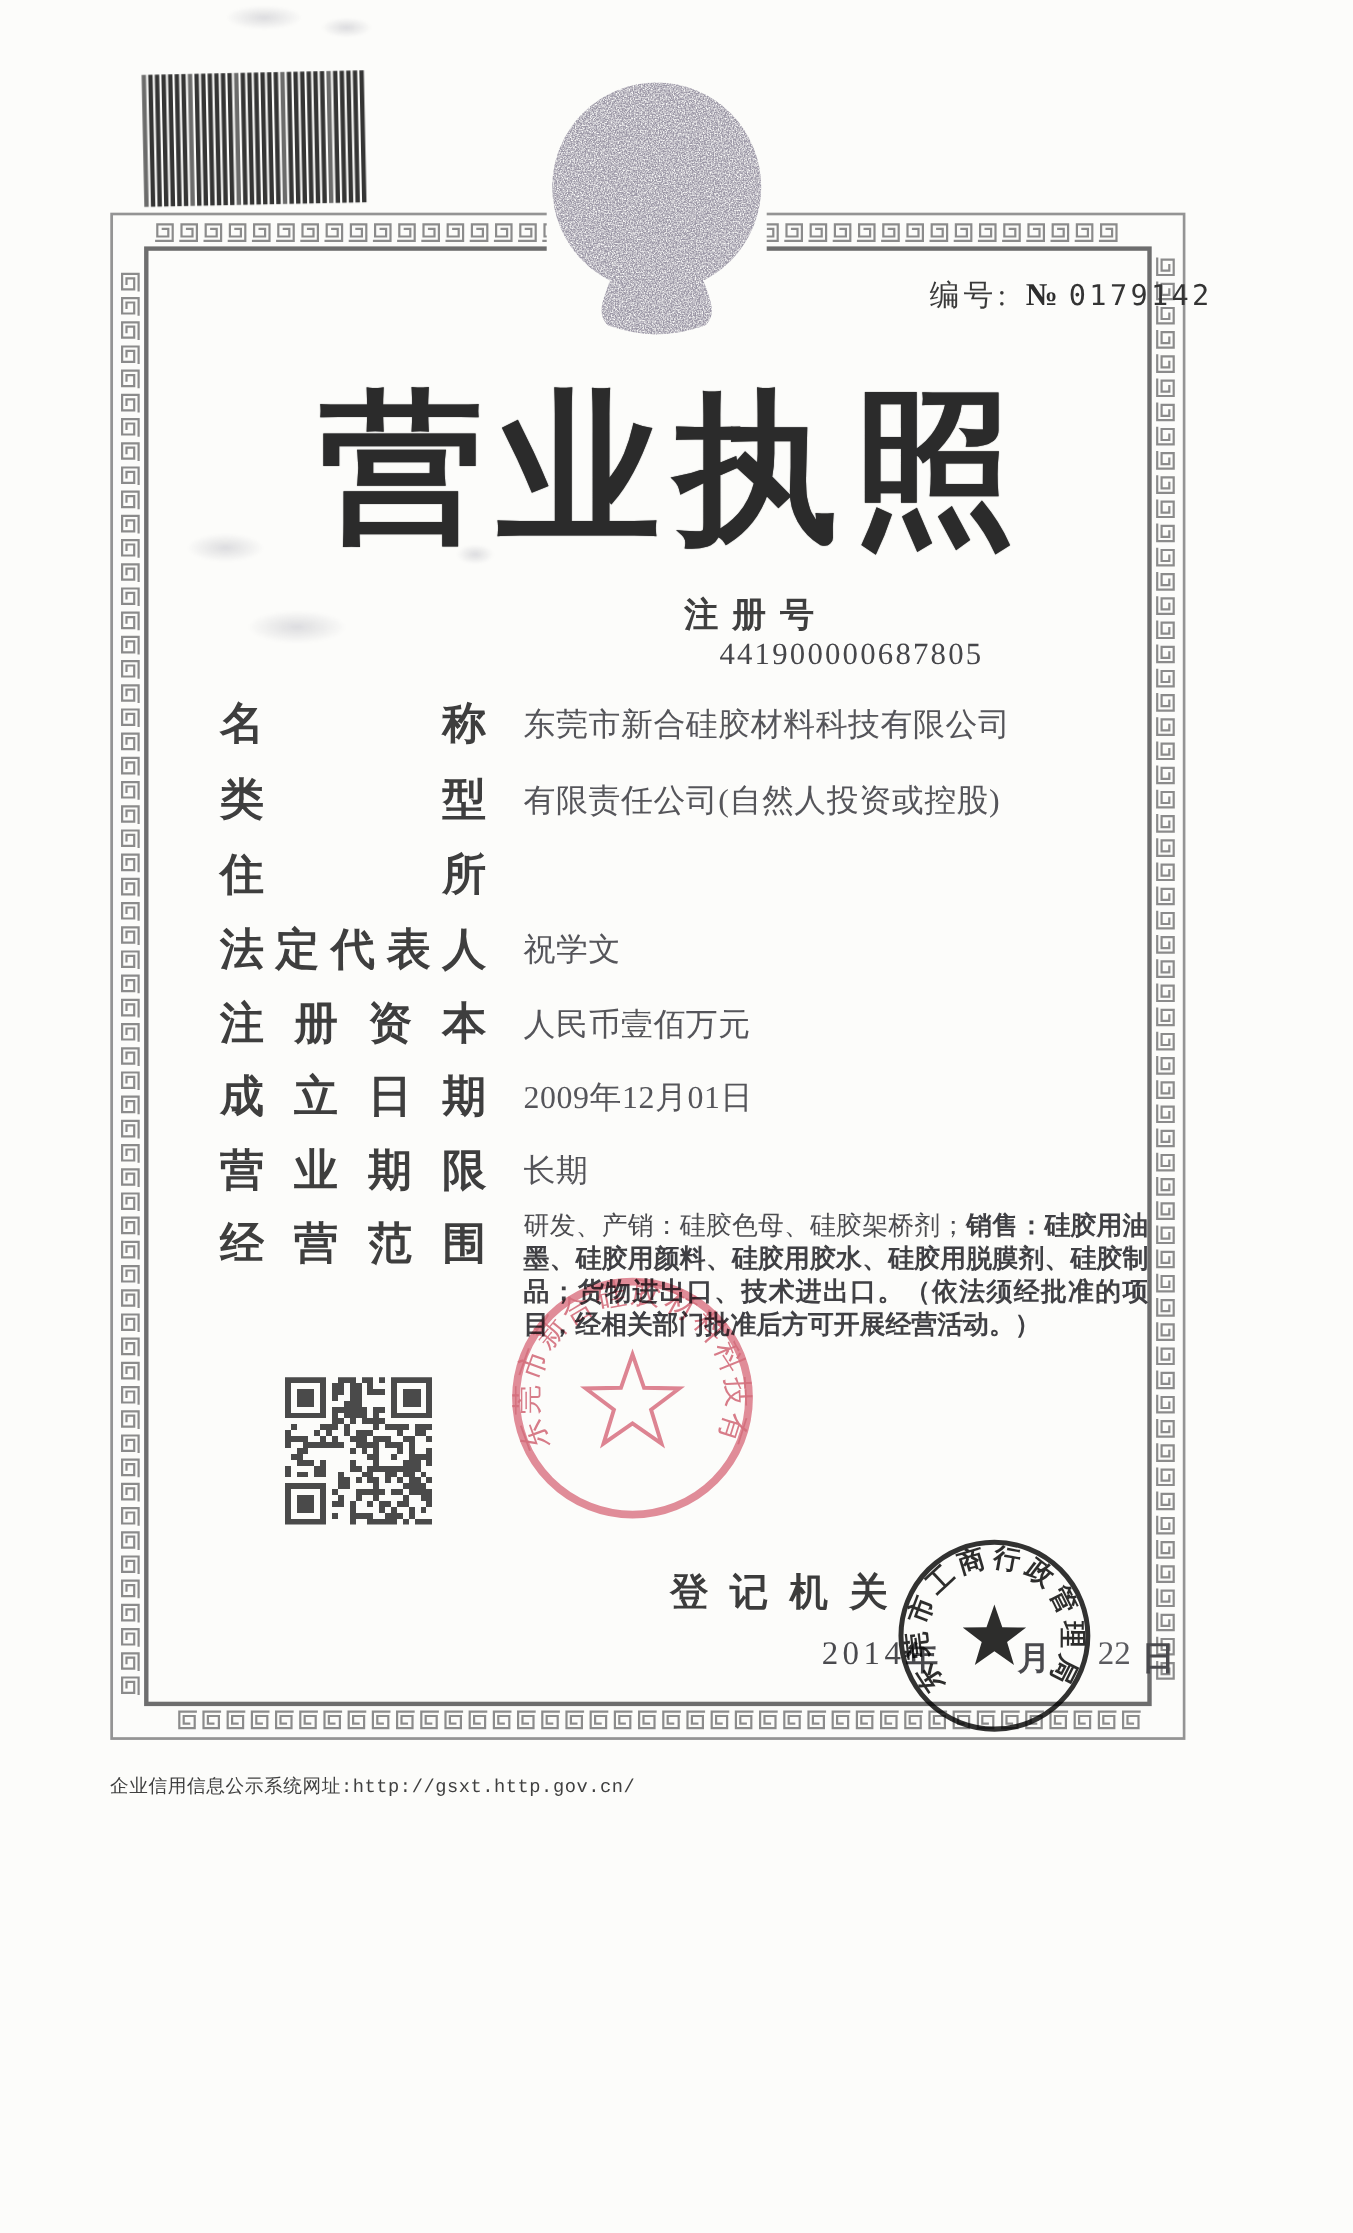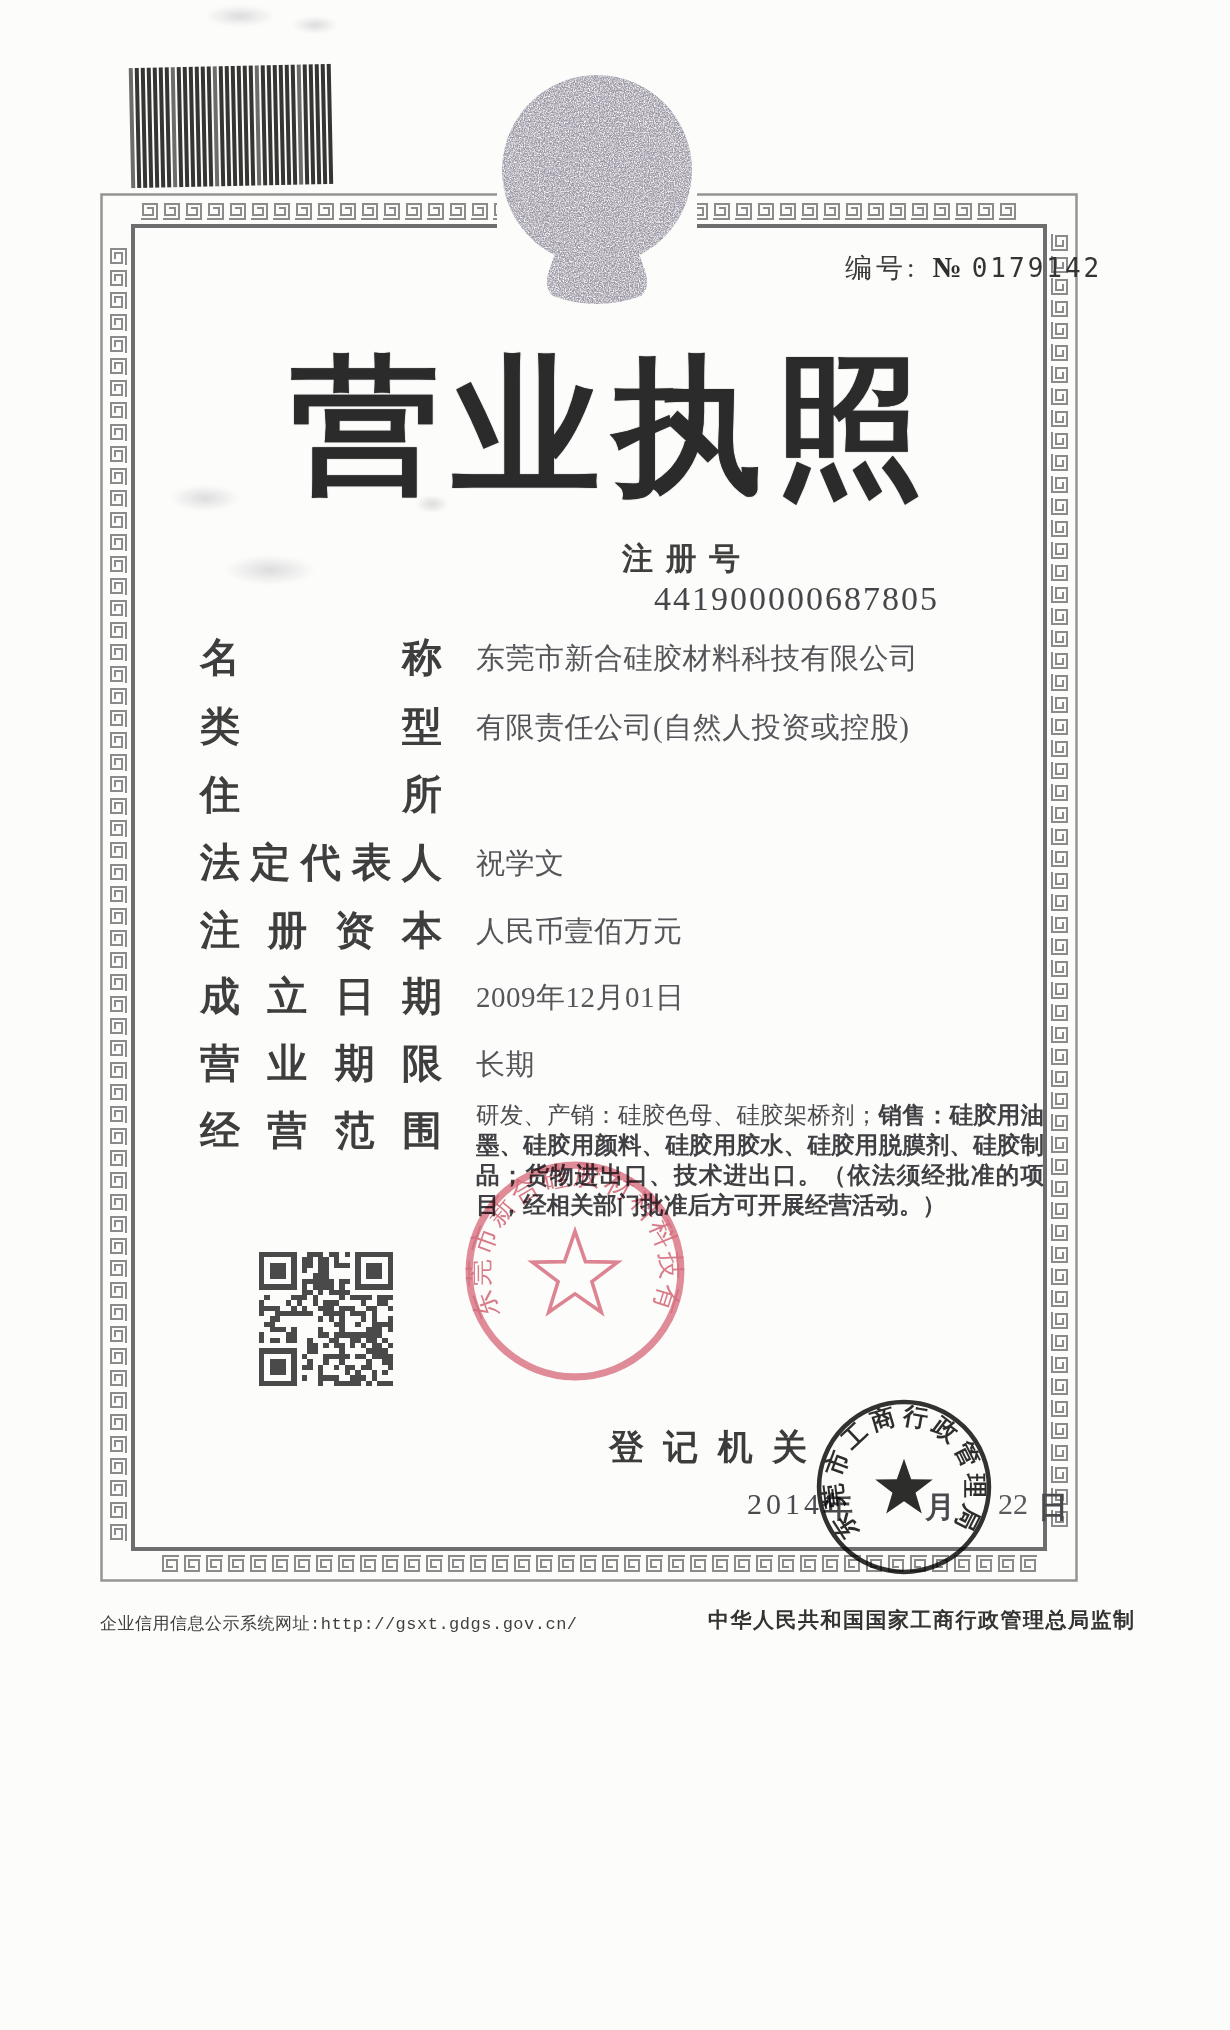--- a/index.html
+++ b/index.html
@@ -19,21 +19,21 @@
   .serial-number{font-family:"DejaVu Sans Mono", monospace;font-size:26px;color:#343434;letter-spacing:3px;}
 
   
   .cert-title{position:absolute;left:291px;top:348px;width:632px;height:158px;
     font-size:148px;line-height:158px;font-weight:900;color:#2b2b2b;
     text-shadow:0 0 1px #4a4a4a;}
 
   
   .regno-row{position:absolute;left:622px;top:538px;white-space:nowrap;}
   .regno-label{display:inline-flex;width:118px;font-size:31px;font-weight:600;color:#3f3f3f;vertical-align:middle;}
-  .regno-value{font-size:34px;color:#46464a;letter-spacing:2px;padding-left:32px;}
+  .regno-value{font-size:28px;color:#46464a;letter-spacing:2px;padding-left:32px;}
 
   
   .field-row{position:absolute;left:200px;width:860px;height:54px;}
   .row-label{position:absolute;left:0;top:0;width:242px;font-size:40px;font-weight:600;color:#3e3e3e;}
   .row-value{position:absolute;left:276px;top:9px;font-size:29px;color:#55555a;white-space:nowrap;letter-spacing:.5px;}
   .justify-chars{display:flex;justify-content:space-between;}
 
   .scope-paragraph{position:absolute;left:476px;top:1100px;width:568px;
     font-size:23.5px;line-height:30px;color:#4c4c50;text-align:justify;}
   .scope-bold{font-weight:700;color:#404044;margin-top:20px;}
@@ -481,16 +481,15 @@
     <defs>
       <path id="stampArc" d="M 46.2 133.8 A 62 62 0 1 1 133.8 133.8" fill="none"></path>
     </defs>
     <circle cx="90" cy="90" r="84" fill="none" stroke="#222222" stroke-width="4.5"></circle>
     <polygon points="90,62 97.1,82.3 118.5,82.7 101.4,95.7 107.6,116.3 90,104 72.4,116.3 78.6,95.7 61.5,82.7 82.9,82.3" fill="#1d1d1d"></polygon>
     <text font-size="24" fill="#1d1d1d" letter-spacing="2" font-weight="bold">
       <textPath href="#stampArc" startOffset="0" textLength="285">东莞市工商行政管理局</textPath>
     </text>
   </svg>
 
-  <div class="footer-left">企业信用信息公示系统网址:http://gsxt.gdgs.gov.cn/</div>
-  <div class="footer-right">中华人民共和国国家工商行政管理总局监制</div>
+  <div class="footer-left">企业信用信息公示系统网址:http://gsxt.http.gov.cn/</div>
 
 </div>
 
 </body></html>

